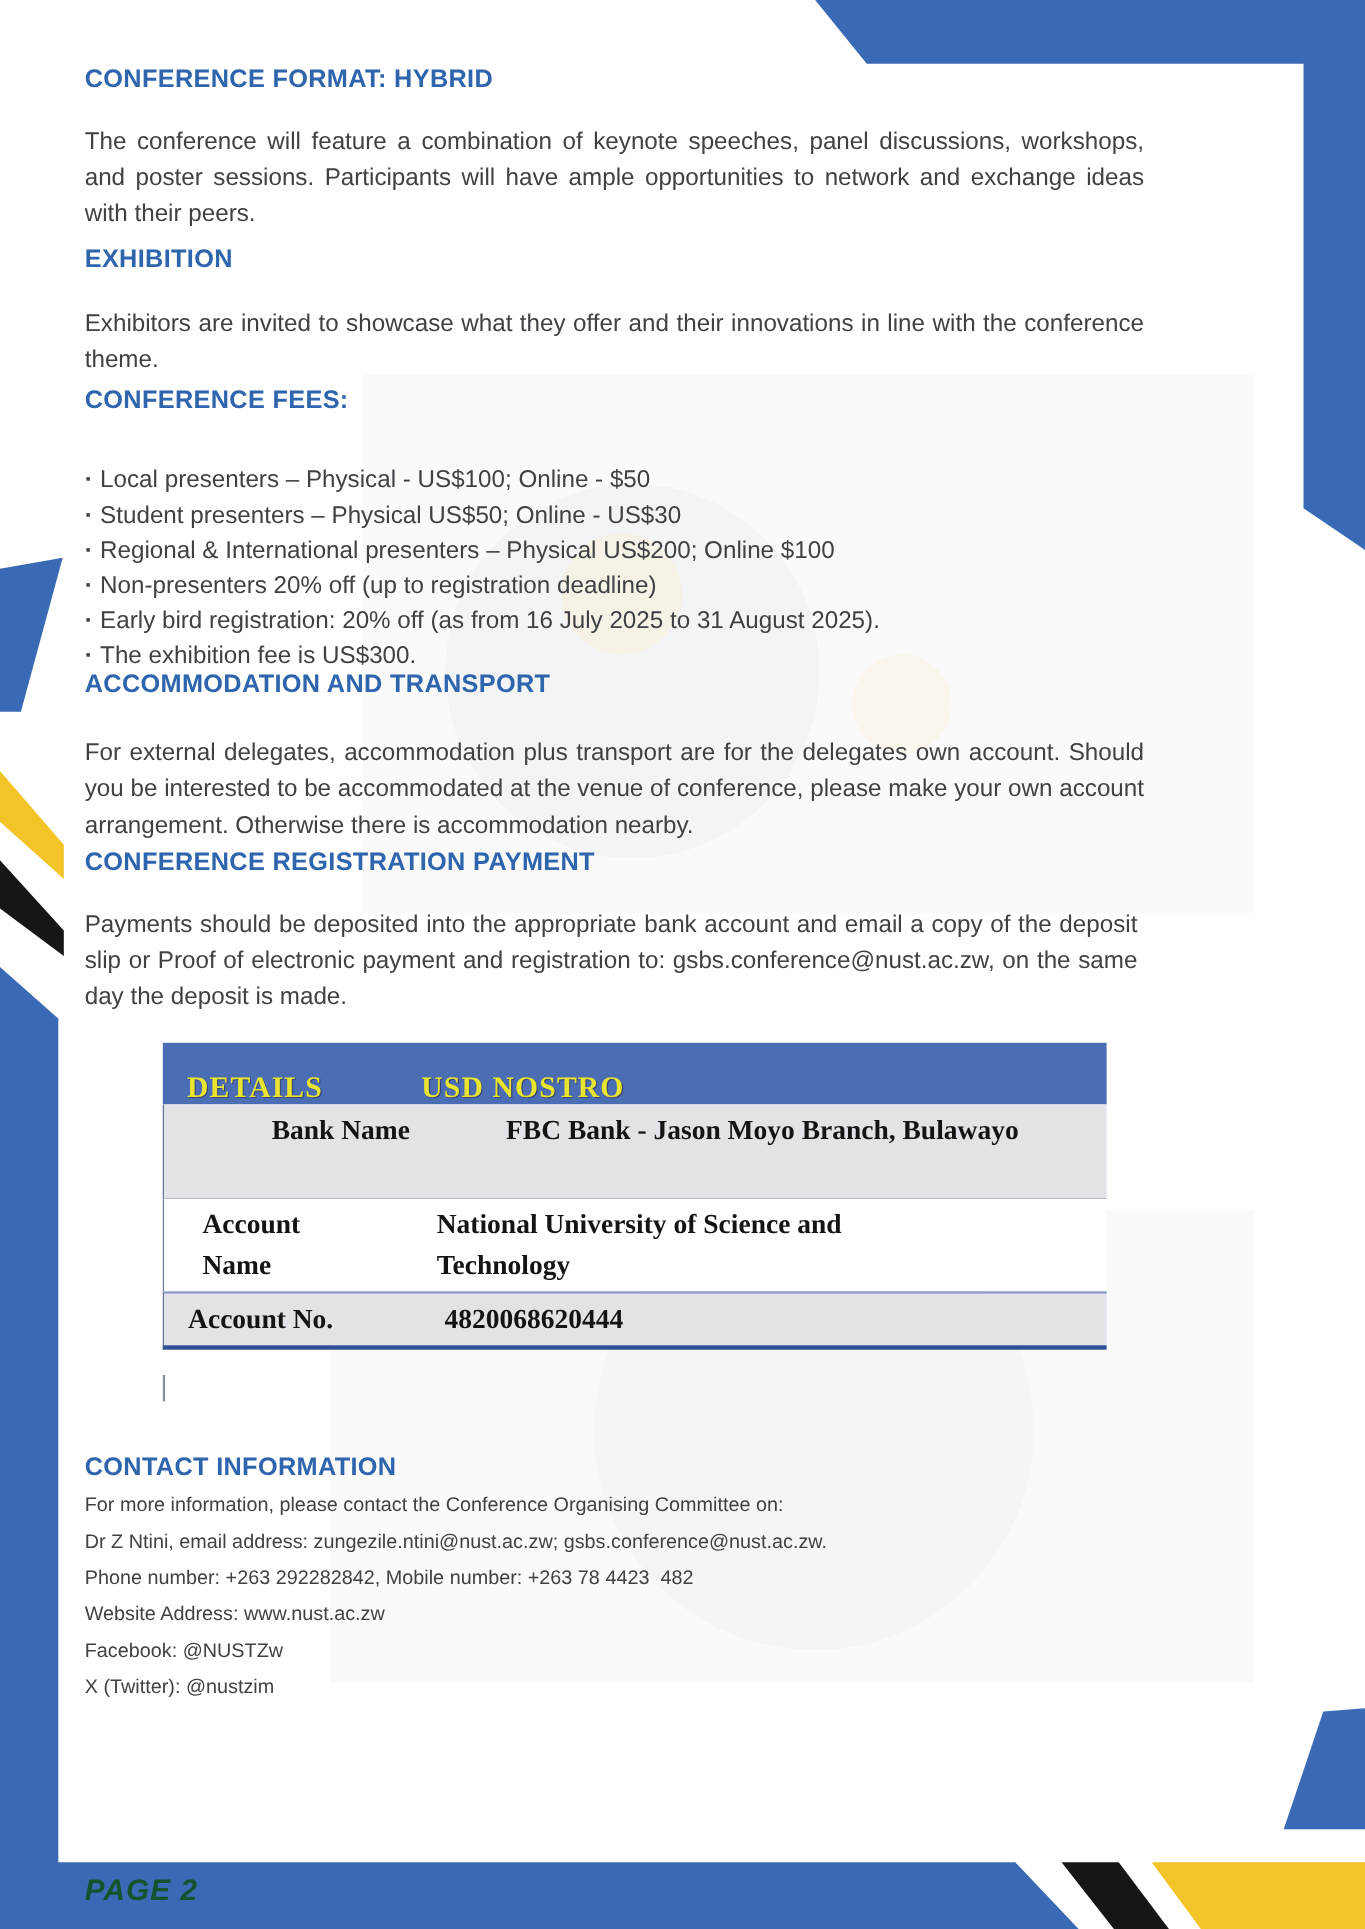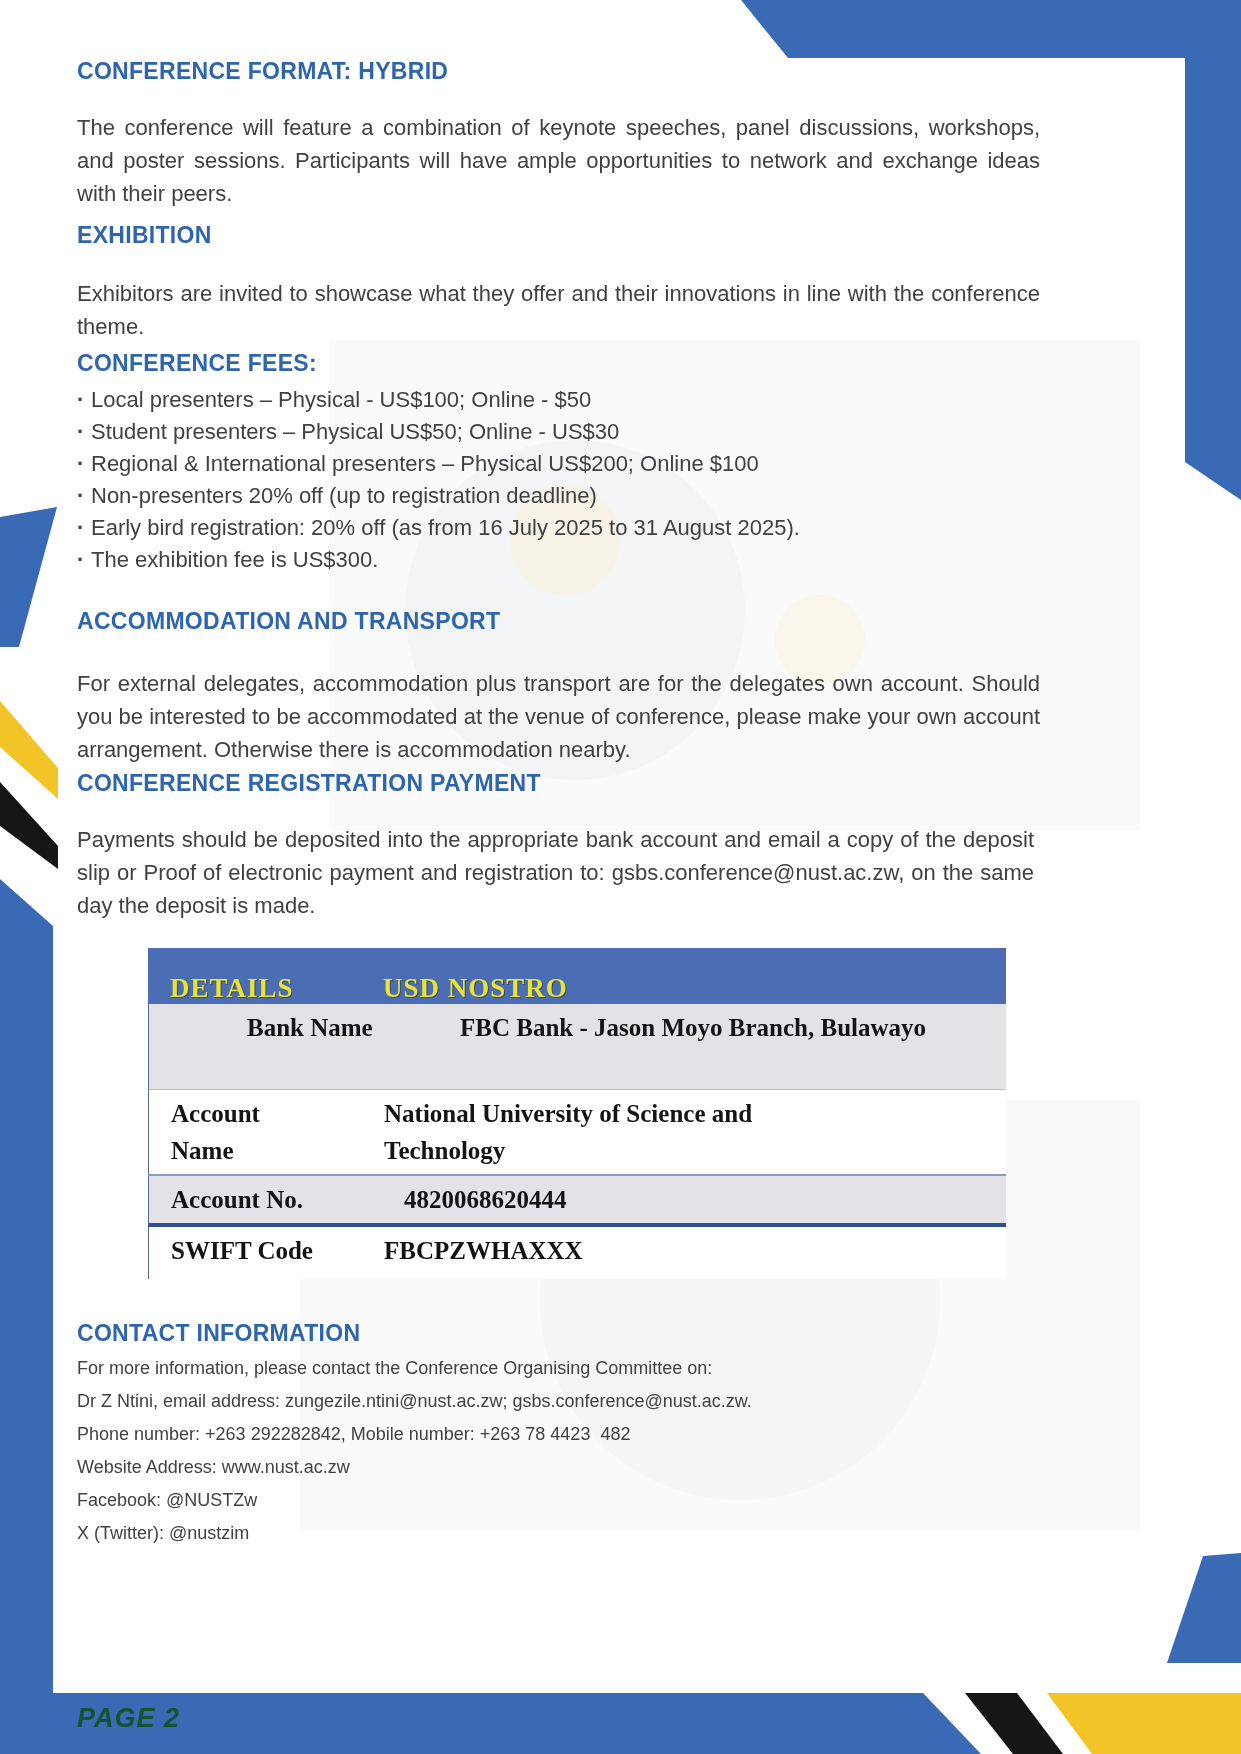--- a/index.html
+++ b/index.html
@@ -17,21 +17,21 @@
     position:absolute;left:77px;width:963px;
     font-size:23px;font-weight:bold;letter-spacing:.3px;
     color:#2e65ad;
   }
   .para{
     position:absolute;left:77px;width:963px;
     font-size:22px;line-height:33px;
     text-align:justify;
     margin-top:23px;
   }
-  .bullets{position:absolute;left:77px;width:963px;}
+  .bullets{position:absolute;left:77px;width:963px;margin-top:36px;}
   .bullet{
     display:flex;align-items:flex-start;
     font-size:22px;line-height:32px;
   }
   .bullet .dot{width:14px;flex:0 0 14px;text-align:left;color:#3f4144;}
   .bullet .dot::before{content:"·";font-weight:bold;}
   
   .bank-table{
     position:absolute;left:148px;top:948px;width:858px;
     font-family:"Liberation Serif", serif;
@@ -48,21 +48,21 @@
   .bt-header .c1{padding-left:22px;width:235px;box-sizing:border-box;}
   .bt-row{
     display:flex;box-sizing:border-box;
     border-left:1px solid #5b6a8e;
     font-size:25px;font-weight:bold;line-height:37px;
   }
   .bt-row .label{width:235px;box-sizing:border-box;padding:5px 10px 5px 22px;}
   .bt-row .label .inner{display:inline-block;max-width:150px;}
   .bt-row .value{width:470px;box-sizing:border-box;padding:5px 0;}
   .r-gray{background:#e2e2e7;}
-  .r-white{background:#ffffff;}
+  .r-white{background:#ffffff;padding-left:13px;}
   .row1{min-height:86px;border-bottom:1px solid #bcbfc9;justify-content:center;}
   .row2{min-height:80px;}
   .row3{min-height:48px;border-top:2px solid #8c9cc8;border-bottom:4px solid #2f4f96;gap:20px;}
   .row4{min-height:52px;}
   .contact-line{
     position:absolute;left:77px;width:1100px;
     font-size:18px;line-height:33px;white-space:pre-wrap;
   }
   .page-number{
     position:absolute;left:77px;top:1703px;
@@ -159,24 +159,20 @@
         <div class="value">FBC Bank - Jason Moyo Branch, Bulawayo</div>
       </div>
       <div class="bt-row row2 r-white">
         <div class="label"><span class="inner">Account Name</span></div>
         <div class="value">National University of Science and Technology</div>
       </div>
       <div class="bt-row row3 r-gray">
         <div class="label"><span class="inner">Account No.</span></div>
         <div class="value">4820068620444</div>
       </div>
-      <div class="bt-row row4 r-white">
-        <div class="label"><span class="inner">SWIFT Code</span></div>
-        <div class="value">FBCPZWHAXXX</div>
-      </div>
     </div>
 
     <div class="h" style="top:1320px">CONTACT INFORMATION</div>
     <div class="contact-line" style="top:1352px">For more information, please contact the Conference Organising Committee on:</div>
     <div class="contact-line" style="top:1385px">Dr Z Ntini, email address: zungezile.ntini@nust.ac.zw; gsbs.conference@nust.ac.zw.</div>
     <div class="contact-line" style="top:1418px">Phone number: +263 292282842, Mobile number: +263 78 4423  482</div>
     <div class="contact-line" style="top:1451px">Website Address: www.nust.ac.zw</div>
     <div class="contact-line" style="top:1484px">Facebook: @NUSTZw</div>
     <div class="contact-line" style="top:1517px">X (Twitter): @nustzim</div>
 

